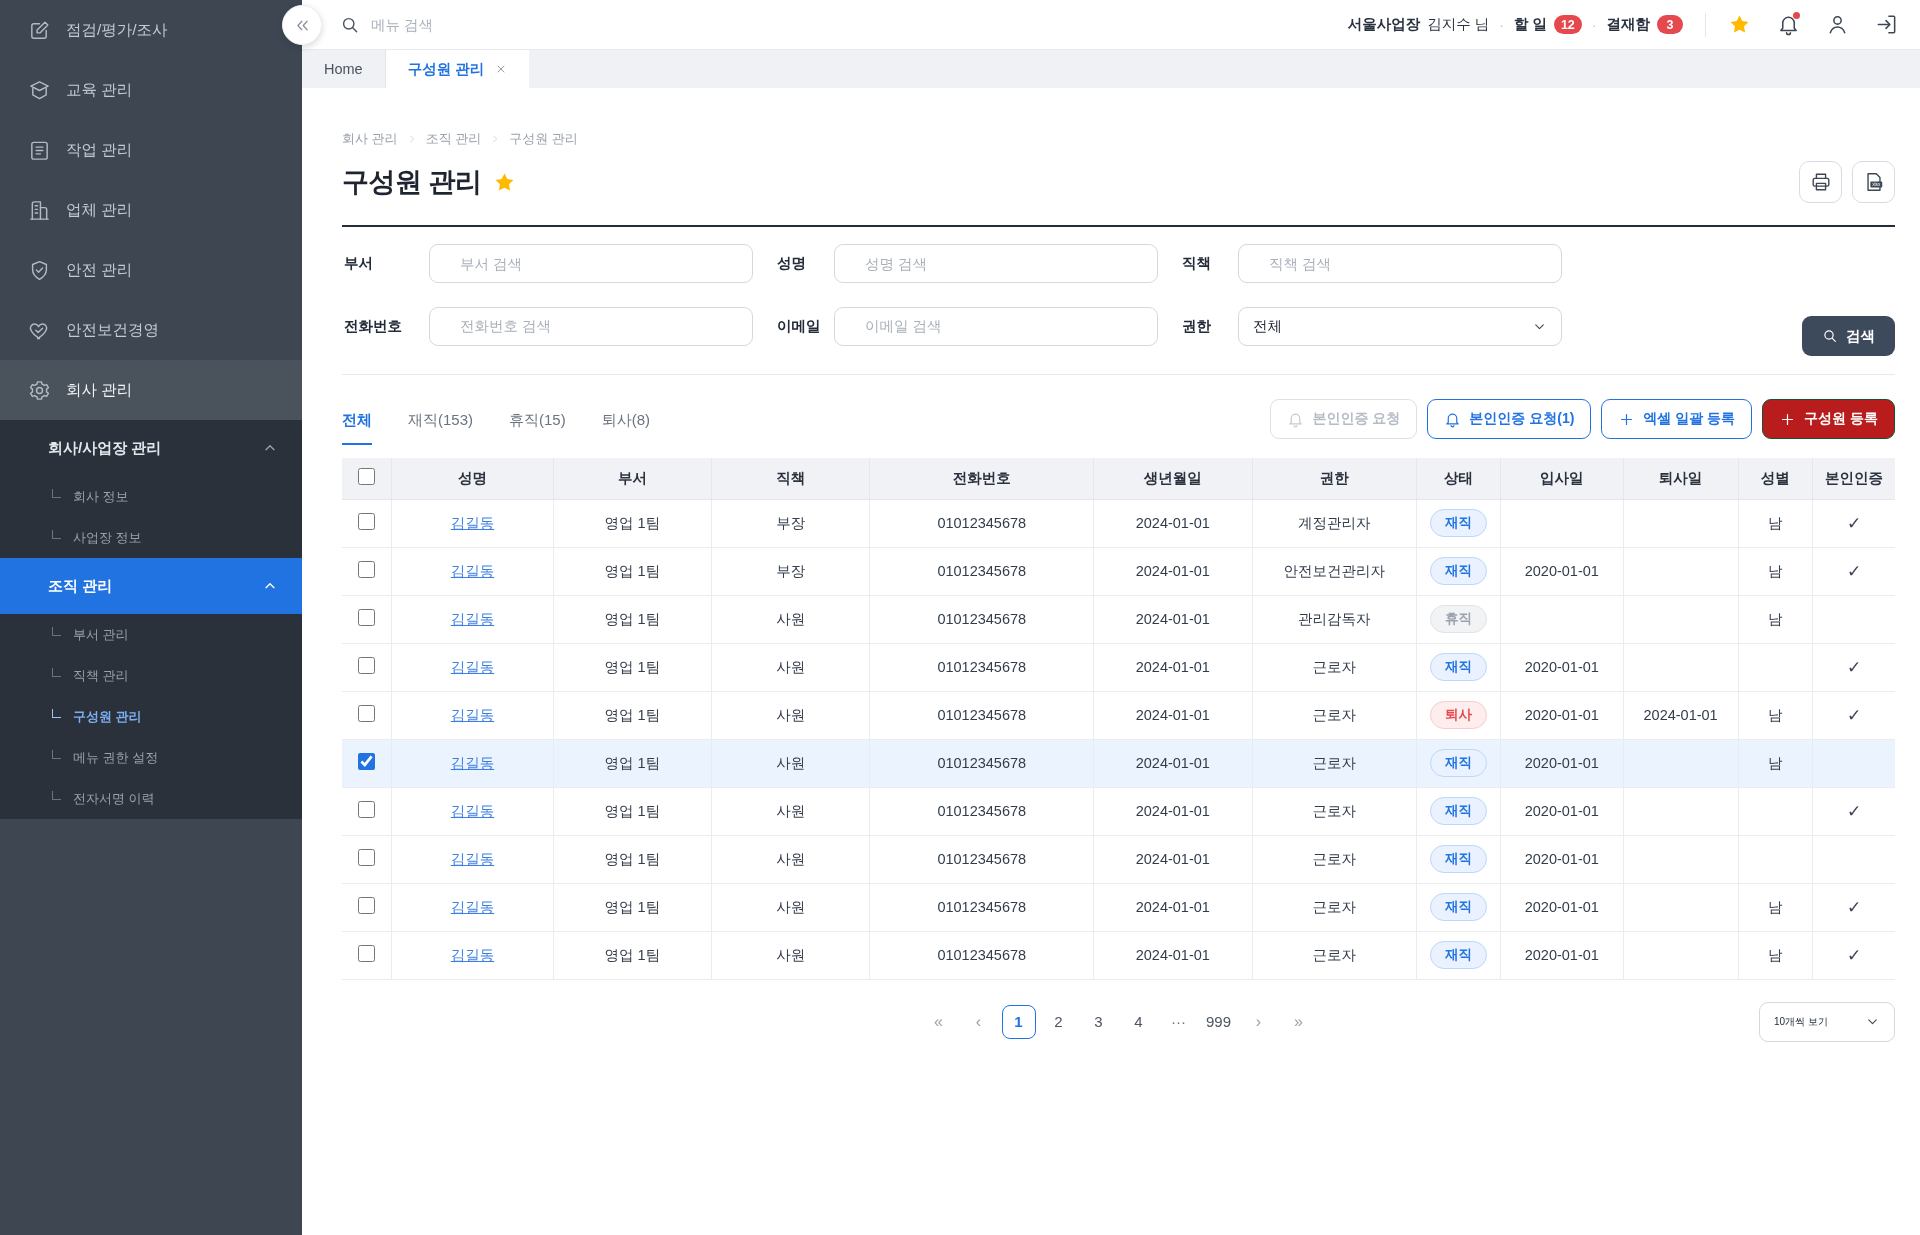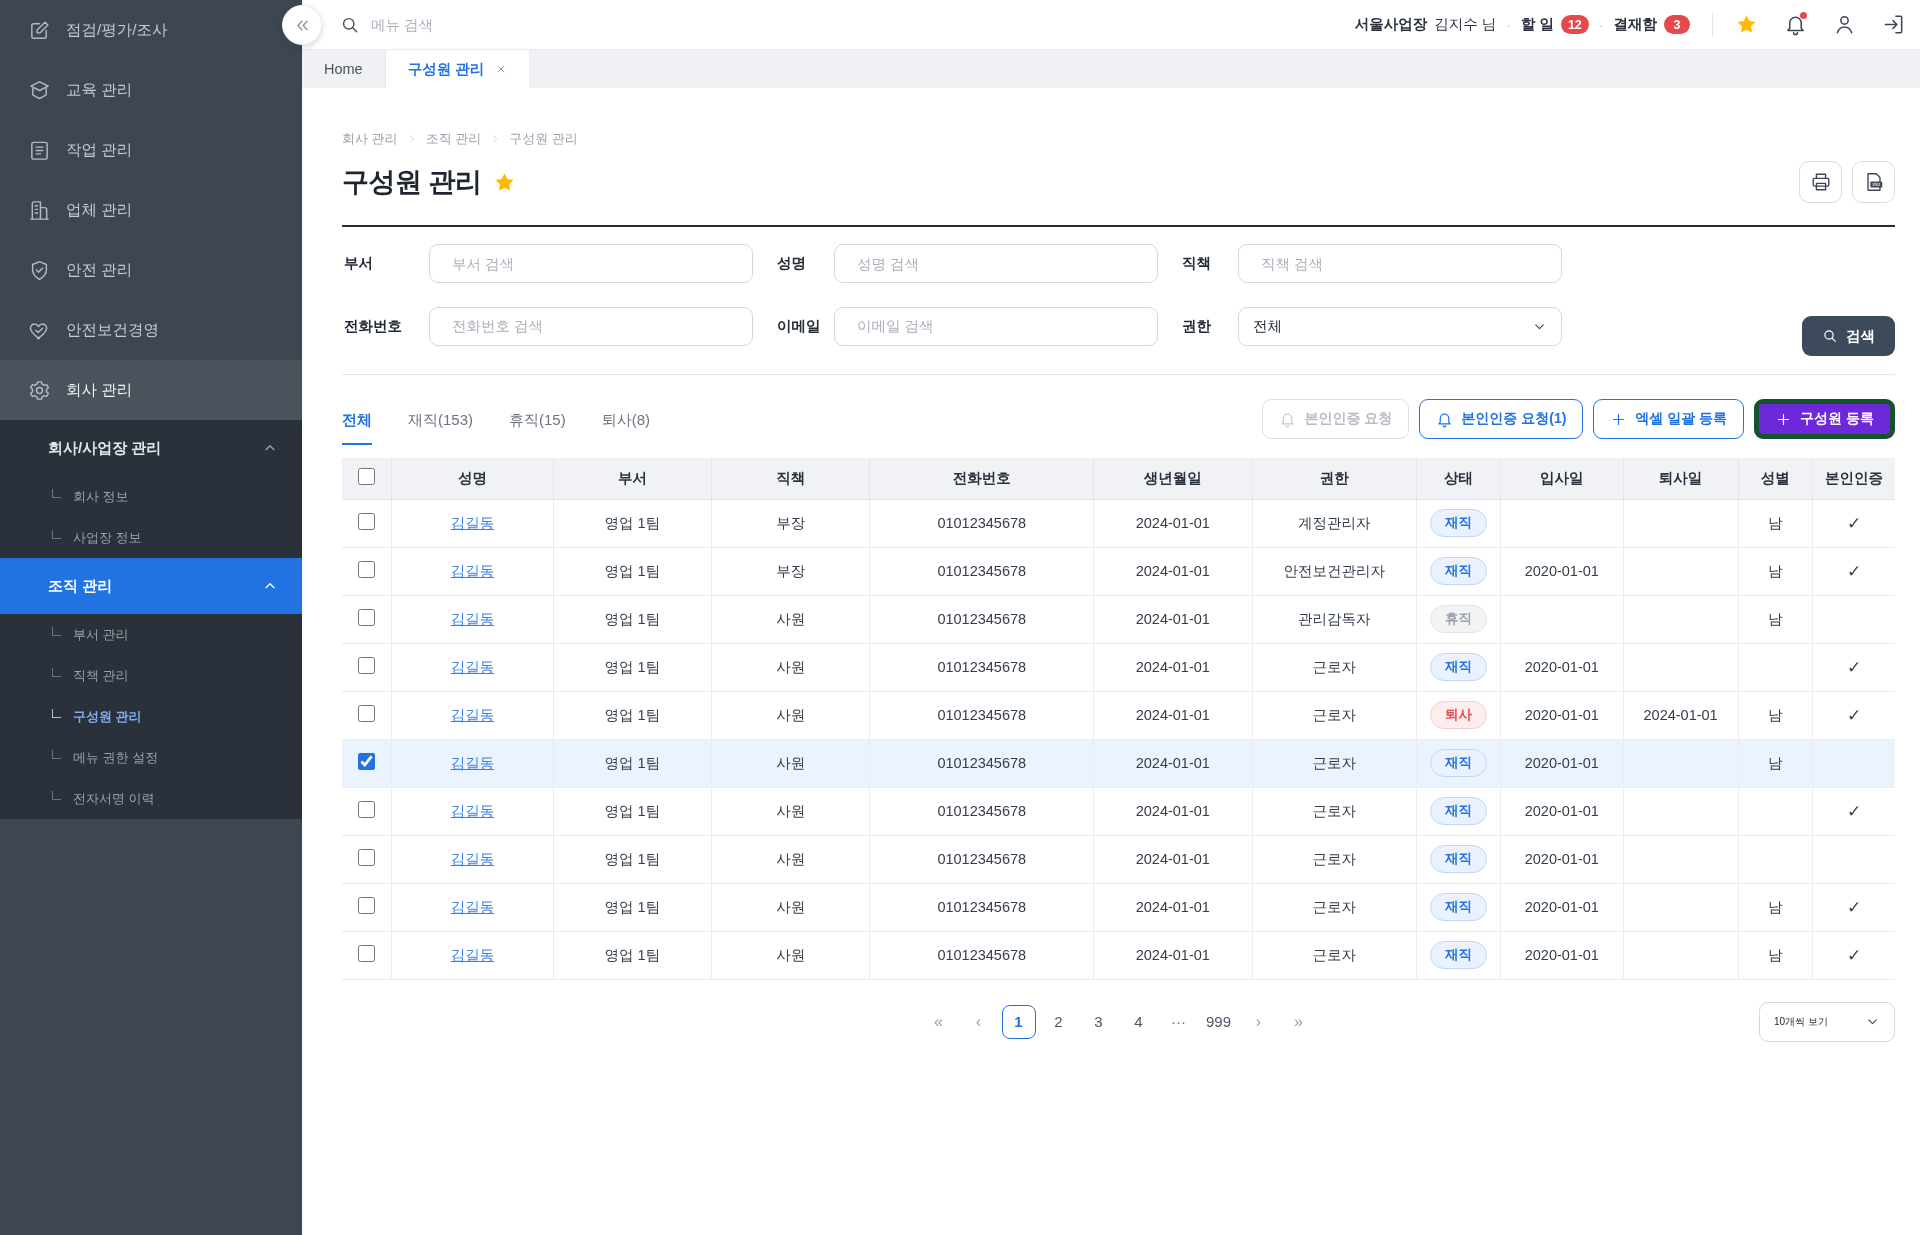--- a/index.html
+++ b/index.html
@@ -19,21 +19,21 @@
   .group-head.blue svg { stroke:#fff; }
   .sub-item { height:41px; display:flex; align-items:center; padding-left:52px; font-size:13px; color:#99a1ab; cursor:pointer; }
   .sub-item .lmark { width:9px; height:9px; border-left:1.5px solid #6a7380; border-bottom:1.5px solid #6a7380; margin-right:12px; transform:translateY(-3px); }
   .sub-item.active { color:#7daff2; font-weight:700; }
   .sub-item.active .lmark { border-color:#9fc3f5; }
 
   
   .main { flex:1; display:flex; flex-direction:column; position:relative; background:#fff; }
 
   
-  .topbar { height:50px; background:#fff; border-bottom:1px solid #e8eaed; display:flex; align-items:center; padding:0 15px 0 0; position:relative; z-index:5;gap:8px; }
+  .topbar { height:50px; background:#fff; border-bottom:1px solid #e8eaed; display:flex; align-items:center; padding:0 22px 0 0; position:relative; z-index:5;gap:8px; }
   .collapse-btn { position:absolute; left:-20px; top:5px; width:40px; height:40px; border-radius:50%; background:#fff; border:1px solid #eef0f2; box-shadow:0 2px 6px rgba(31,41,55,.18); display:flex; align-items:center; justify-content:center; cursor:pointer; }
   .collapse-btn svg { width:17px; height:17px; stroke:#8a919c; stroke-width:1.8; fill:none; stroke-linecap:round; stroke-linejoin:round; }
   .menu-search { display:flex; align-items:center; gap:11px; margin-left:38px; }
   .menu-search svg { width:20px; height:20px; stroke:#4a5360; stroke-width:1.7; fill:none; stroke-linecap:round; }
   .menu-search input { border:none; outline:none; font-size:14.5px; width:320px; color:#333d4b; font-family:inherit; background:transparent; }
   .menu-search input::placeholder { color:#a9b0ba; }
   .topbar-right { margin-left:auto; display:flex; align-items:center; }
   .tb-site { font-weight:700; font-size:14.5px; color:#2a3240; }
   .tb-user { font-size:14.5px; color:#2a3240; margin-left:7px; }
   .tb-dot { color:#c2c7ce; margin:0 10px; font-size:14px; }
@@ -62,41 +62,41 @@
   .title-star svg { width:23px; height:23px; fill:#ffb900; }
   .title-actions { margin-left:auto; display:flex; gap:10px; }
   .icon-btn { width:43px; height:42px; border:1px solid #d8dce2; border-radius:10px; background:#fff; display:flex; align-items:center; justify-content:center; cursor:pointer; }
   .icon-btn svg { width:22px; height:22px; stroke:#3d4653; stroke-width:1.5; fill:none; stroke-linecap:round; stroke-linejoin:round; }
 
   
   .filter-section { margin-top:22px; border-top:2px solid #242d3a; border-bottom:1px solid #e6e9ed; padding:17px 0 18px 2px; }
   .form-grid { display:grid; grid-template-columns:85px 324px 81px 324px 80px 324px 1fr; row-gap:13px; align-items:center; }
   .f-label { font-size:14.5px; font-weight:700; color:#232b38; padding-right:10px; }
   .f-label.indent { padding-left:24px; }
-  .txt-input { height:39px; border:1px solid #d4d9df; border-radius:9px; padding:0 22px; font-size:14.5px; color:#be185d; font-family:inherit; outline:none; width:100%; }
+  .txt-input { height:39px; border:1px solid #d4d9df; border-radius:9px; padding:0 30px; font-size:14.5px; color:#be185d; font-family:inherit; outline:none; width:100%; }
   .txt-input::placeholder { color:#a9b0ba; }
   .select-box { height:39px; border:1px solid #d4d9df; border-radius:9px; padding:0 14px; font-size:14.5px; color:#232b38; display:flex; align-items:center; justify-content:space-between; cursor:pointer; background:#fff; }
   .select-box svg { width:15px; height:15px; stroke:#3d4653; stroke-width:1.8; fill:none; stroke-linecap:round; stroke-linejoin:round; }
   .search-btn-cell { display:flex; justify-content:flex-end; align-items:center; }
   .search-btn { height:40px; padding:0 20px; background:#3d4a5b; color:#fff; border:none; border-radius:9px; font-size:14.5px; font-weight:600; font-family:inherit; display:flex; align-items:center; gap:8px; cursor:pointer;margin-top:20px; }
   .search-btn svg { width:16px; height:16px; stroke:#fff; stroke-width:1.8; fill:none; stroke-linecap:round; }
 
   
   .list-header { margin-top:24px; display:flex; align-items:flex-end; }
   .status-tabs { display:flex; gap:36px; }
   .stab { font-size:15px; color:#6b7480; padding-bottom:13px; cursor:pointer; border-bottom:2px solid transparent; }
   .stab.active { color:#2173e2; font-weight:700; border-bottom-color:#2173e2; }
   .list-actions { margin-left:auto; display:flex; gap:10px; padding-bottom:6px; }
   .act-btn { height:40px; border-radius:9px; padding:0 16px; font-size:14px; font-weight:600; font-family:inherit; display:flex; align-items:center; gap:8px; cursor:pointer; background:#fff; }
   .act-btn svg { width:17px; height:17px; fill:none; stroke-width:1.7; stroke-linecap:round; stroke-linejoin:round; }
   .act-btn.disabled { border:1px solid #dde1e6; color:#b6bcc6; cursor:default; }
   .act-btn.disabled svg { stroke:#c6cbd2; }
   .act-btn.outline { border:1px solid #2173e2; color:#2173e2; }
   .act-btn.outline svg { stroke:#2173e2; }
-  .act-btn.primary { background:#6d28d9; border:5px solid #14532d; color:#fff; }
+  .act-btn.primary { background:#b91c1c; border:1px solid #14532d; color:#fff; }
   .act-btn.primary svg { stroke:#fff; }
 
   
   table { width:100%; border-collapse:collapse; table-layout:fixed; margin-top:13px; }
   th { background:#f1f2f5; height:41px; font-size:14.5px; font-weight:700; color:#2a3240; border-bottom:1px solid #e2e5ea; border-right:1px solid #e4e7eb; }
   th:last-child { border-right:none; }
   td { height:48px; text-align:center; font-size:14.5px; color:#333d4b; border-bottom:1px solid #eaecef; border-right:1px solid #eaecef; background:#fff; }
   td:last-child { border-right:none; }
   tr.is-selected td { background:#eaf3fe; }
   .name-link { color:#3b7fe4; text-decoration:underline; cursor:pointer; }

